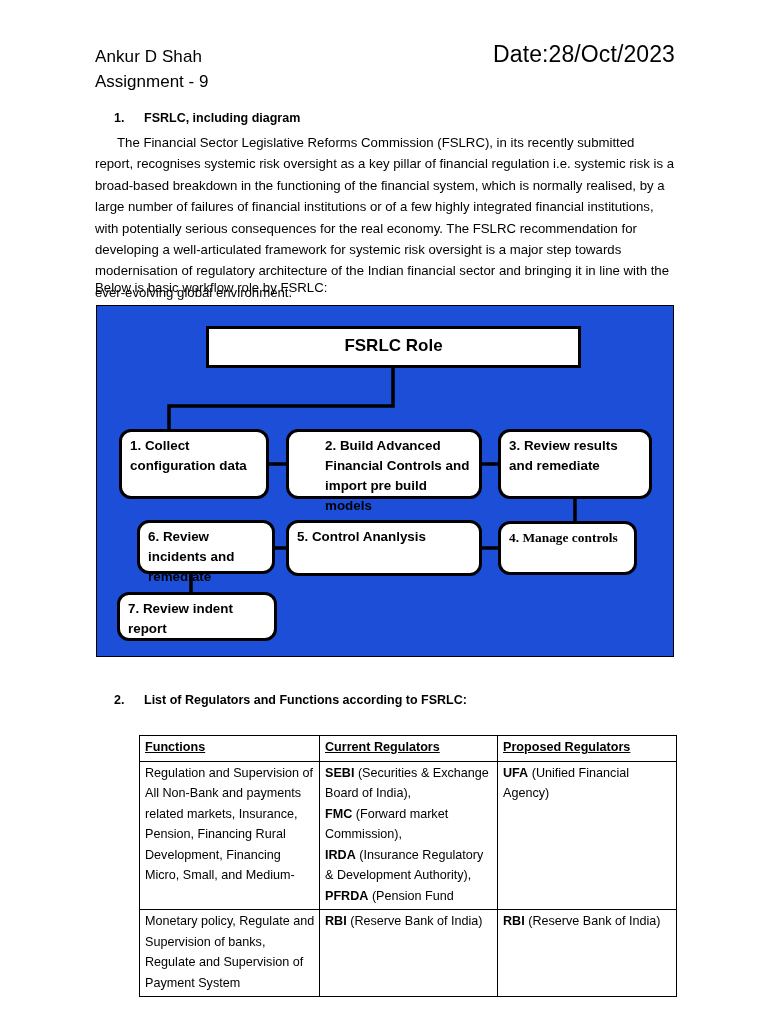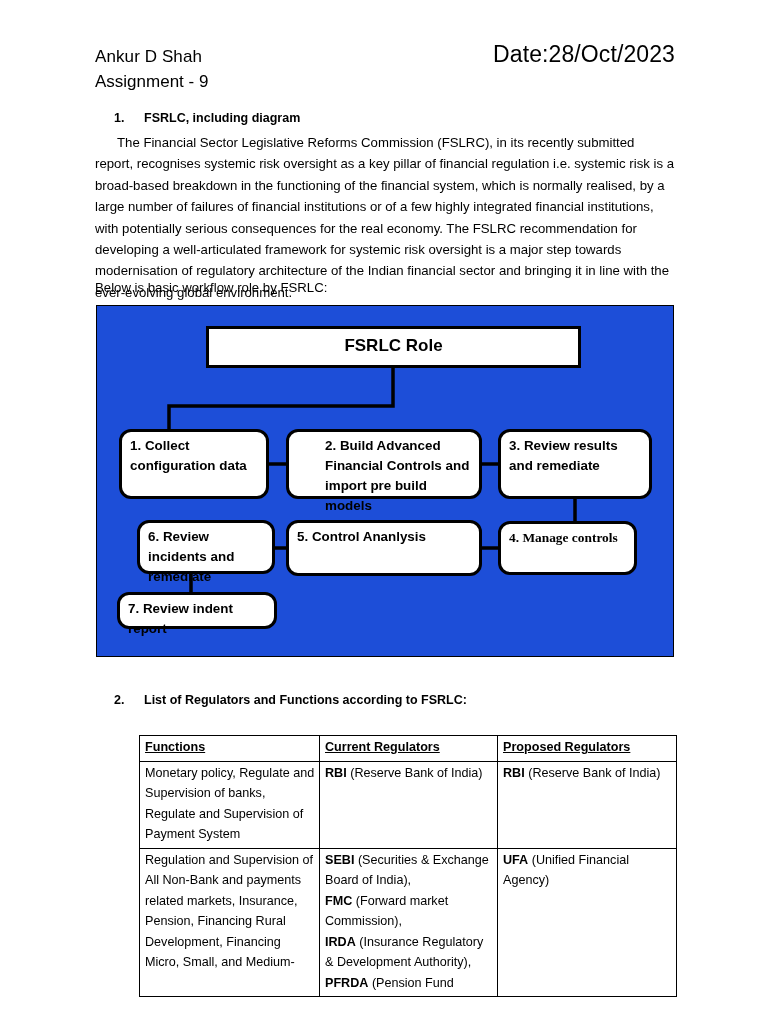--- a/index.html
+++ b/index.html
@@ -112,21 +112,21 @@
     padding: 0;
   }
 
   #nTitle { left: 109px; top: 20px;  width: 375px; height: 42px; }
   #n1     { left: 22px;  top: 123px; width: 150px; height: 70px; }
   #n2     { left: 189px; top: 123px; width: 196px; height: 70px; padding-left: 36px; }
   #n3     { left: 401px; top: 123px; width: 154px; height: 70px; }
   #n4     { left: 401px; top: 215px; width: 139px; height: 54px; font-family: Liberation Serif, serif; }
   #n5     { left: 189px; top: 214px; width: 196px; height: 56px; }
   #n6     { left: 0;  top: 214px; width: 138px; height: 54px; margin-left: 40px; }
-  #n7     { left: 20px;  top: 286px; width: 160px; height: 37px; }
+  #n7     { left: 20px;  top: 286px; width: 160px; height: 49px; }
 
   
   .tbl {
     position: absolute;
     left: 139px;
     top: 735px;
     width: 537px;
     border-collapse: collapse;
     table-layout: fixed;
     font-size: 12.6px;
@@ -210,25 +210,25 @@
       </colgroup>
     <thead>
       <tr>
         <th>Functions</th>
         <th>Current Regulators</th>
         <th>Proposed Regulators</th>
       </tr>
     </thead>
     <tbody>
       <tr>
+        <td class="clip">Regulation and Supervision of All Non-Bank and payments related markets, Insurance, Pension, Financing Rural Development, Financing Micro, Small, and Medium-</td>
+        <td class="clip"><b>SEBI</b> (Securities &amp; Exchange Board of India),<br><b>FMC</b> (Forward market Commission),<br><b>IRDA</b> (Insurance Regulatory &amp; Development Authority),<br><b>PFRDA</b> (Pension Fund</td>
+        <td class="clip"><b>UFA</b> (Unified Financial Agency)</td>
+      </tr>
+      <tr>
         <td>Monetary policy, Regulate and Supervision of banks, Regulate and Supervision of Payment System</td>
         <td><b>RBI</b> (Reserve Bank of India)</td>
         <td><b>RBI</b> (Reserve Bank of India)</td>
       </tr>
-      <tr>
-        <td class="clip">Regulation and Supervision of All Non-Bank and payments related markets, Insurance, Pension, Financing Rural Development, Financing Micro, Small, and Medium-</td>
-        <td class="clip"><b>SEBI</b> (Securities &amp; Exchange Board of India),<br><b>FMC</b> (Forward market Commission),<br><b>IRDA</b> (Insurance Regulatory &amp; Development Authority),<br><b>PFRDA</b> (Pension Fund</td>
-        <td class="clip"><b>UFA</b> (Unified Financial Agency)</td>
-      </tr>
     </tbody>
   </table>
 
 </div>
 
 </body></html>

